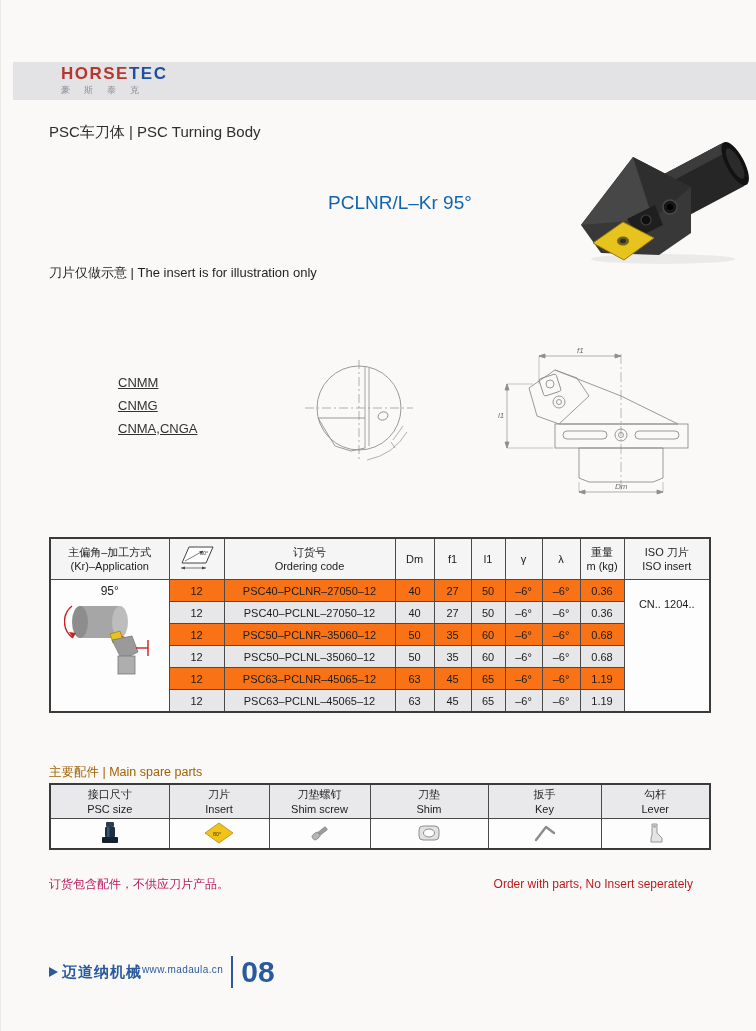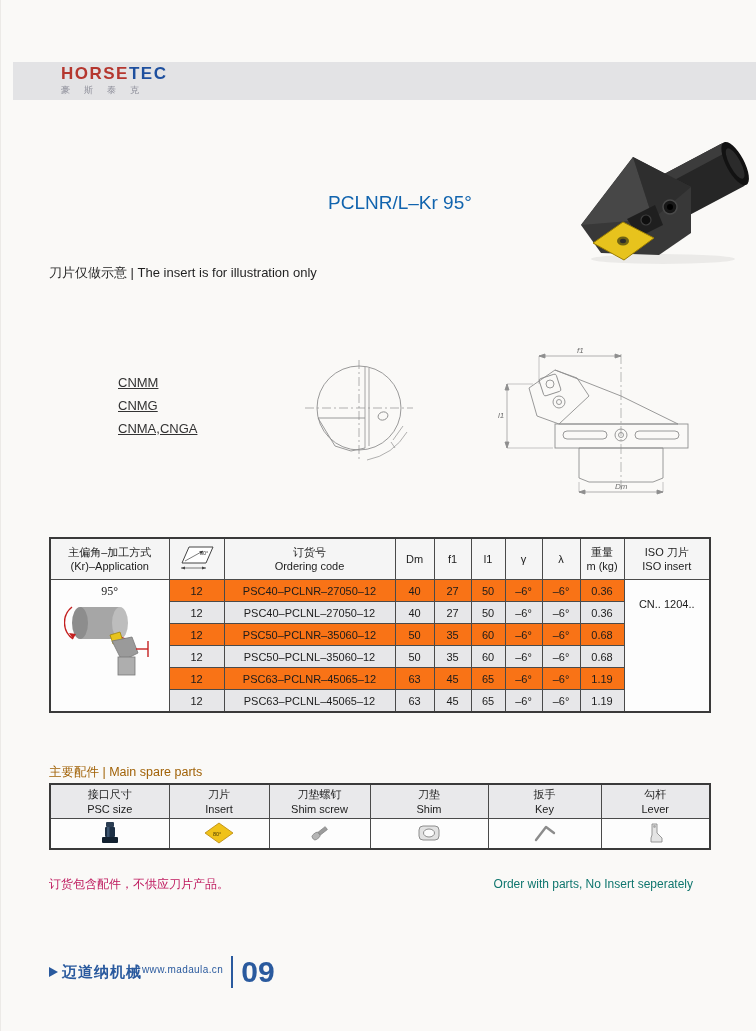--- a/index.html
+++ b/index.html
@@ -26,32 +26,32 @@
   .circle-drawing { position:absolute; left:300px; top:356px; }
   .side-drawing { position:absolute; left:492px; top:346px; }
   
   .tbl { border-collapse:collapse; table-layout:fixed; border:2px solid #3a3a3a; background:#f97316; }
   .tbl th, .tbl td { border:1px solid #4a4a4a; padding:1px 2px; text-align:center; font-weight:normal;
                      font-size:11px; color:#1c1c1c; overflow:hidden; }
   .main-table { position:absolute; left:48px; top:537px; width:660px; }
   .main-table th { height:38px; background:#f5f5f5; line-height:1.3; }
   .main-table tr.data td { height:19px; }
   .main-table tr.alt td { background:#e7e7e9; }
-  .app-cell { vertical-align:top; background:#fdfdfd !important;font-family:Liberation Serif, serif; }
+  .app-cell { vertical-align:top; background:#fdfdfd !important; }
   .app-angle { font-size:12px; color:#1c1c1c; margin-top:3px; }
   .iso-cell { vertical-align:top; padding-top:18px !important; background:#fdfdfd !important; }
   .hdr-two-line span { display:block; }
   
   .spare-title { position:absolute; left:48px; top:764px; font-size:12.5px; color:#a16207; }
   .spare-table { position:absolute; left:48px; top:783px; width:660px; }
   .spare-table th { height:31px; background:#e9e9eb; line-height:1.3; }
   .spare-table tr.icons td { height:27px; background:#fdfdfd; }
   .spare-table tr.values td { height:20px; background:#f0f0f1; }
   .note-zh { position:absolute; left:48px; top:876px; font-size:12px; color:#be185d; }
-  .note-en { position:absolute; right:64px; top:877px; font-size:12px; color:#0f766e; }
+  .note-en { position:absolute; right:64px; top:877px; font-size:12px; color:#b91c1c; }
   
   .footer { position:absolute; left:48px; top:956px; display:flex; align-items:center; color:#2a5a9e; }
   .footer-text { display:flex; flex-direction:row; }
   .footer-company { display:flex; align-items:center; font-size:15px; font-weight:bold; letter-spacing:1px; }
   .tri { width:0; height:0; border-left:9px solid #2a5a9e; border-top:5px solid transparent; border-bottom:5px solid transparent; margin-right:4px; }
   .footer-site { font-size:10px; letter-spacing:0.4px; margin-top:1px; }
   .footer-div { width:2px; height:32px; background:#2a5a9e; margin:0 8px 0 8px; }
   .footer-page { font-size:30px; font-weight:bold; line-height:30px; }
 </style>
 </head>
@@ -61,20 +61,21 @@
 
   <div class="logo-band">
     <div class="logo">
       <div class="logo-main">
         <span class="logo-red">HORSE</span><span class="logo-blue">TEC</span>
       </div>
       <div class="logo-cn">豪斯泰克</div>
     </div>
   </div>
 
+  <div class="section-title">PSC车刀体 | PSC Turning Body</div>
   <div class="product-title">PCLNR/L–Kr 95°</div>
   <div class="illustration-note">刀片仅做示意 | The insert is for illustration only</div>
 
   <svg class="product-photo" width="186" height="140" viewBox="0 0 186 140">
     <ellipse cx="92" cy="134" rx="72" ry="5" fill="rgba(0,0,0,0.06)"></ellipse>
     <g transform="rotate(-28 120 62)">
       <rect x="86" y="38" width="84" height="48" rx="3" fill="#262626"></rect>
       <rect x="86" y="38" width="84" height="10" rx="3" fill="#3c3c3c"></rect>
       <ellipse cx="170" cy="62" rx="9" ry="24" fill="#121212"></ellipse>
       <ellipse cx="170" cy="62" rx="5.5" ry="17" fill="#2b2b2b"></ellipse>
@@ -374,16 +375,16 @@
 
   <div class="footer">
     <div class="footer-text">
       <div class="footer-company">
         <span class="tri"></span>
         <span>迈道纳机械</span>
       </div>
       <div class="footer-site">www.madaula.cn</div>
     </div>
     <div class="footer-div"></div>
-    <div class="footer-page">09</div>
+    <div class="footer-page">08</div>
   </div>
 
 </div>
 
 </body></html>

